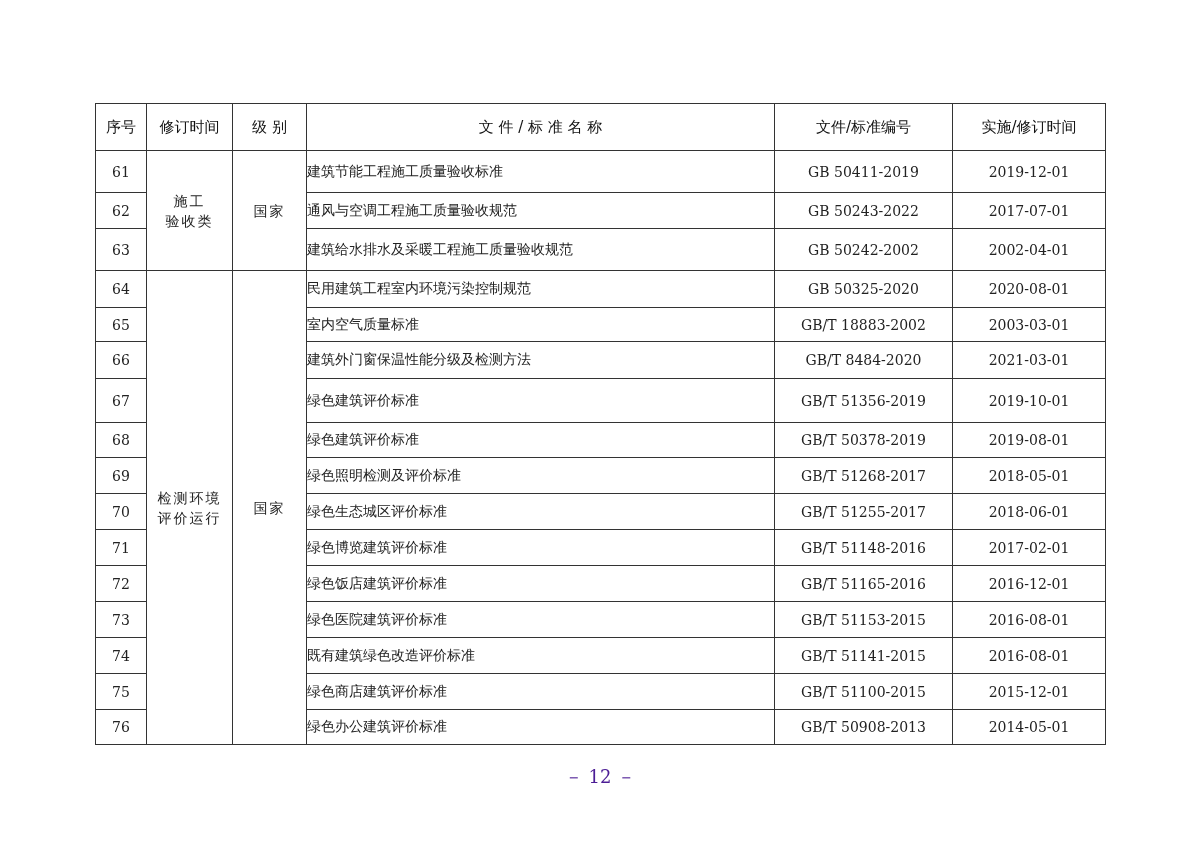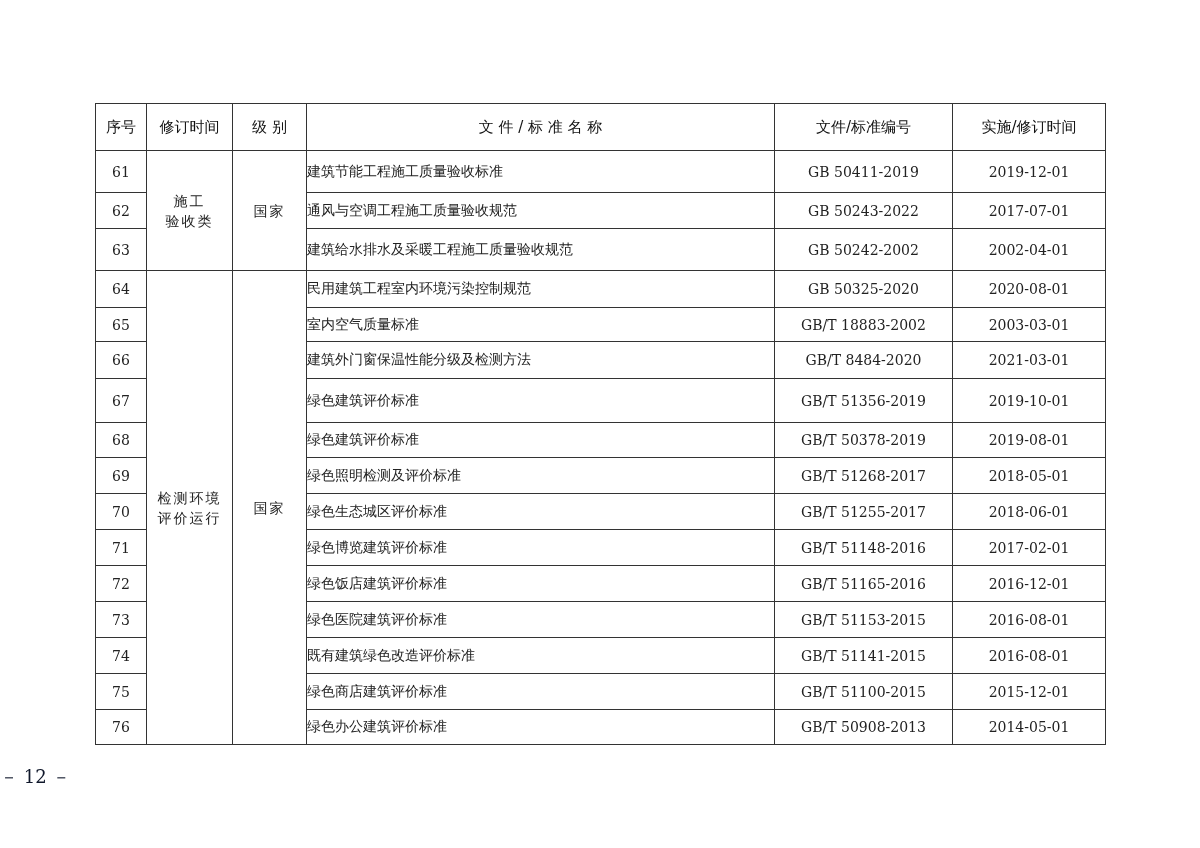--- a/index.html
+++ b/index.html
@@ -6,22 +6,22 @@
   body { width:1200px; height:848px; position:relative; overflow:hidden;
          font-family: "DejaVu Serif", "Liberation Serif", serif; color:#222; }
   table.std { position:absolute; left:95px; top:103px; width:1010px;
               border-collapse:collapse; table-layout:fixed;padding-left:22px; }
   table.std td, table.std th { border:1.2px solid #333; padding:0; font-size:14px; }
   table.std th { font-family:"DejaVu Sans","Liberation Sans",sans-serif; font-weight:normal;
                  font-size:15px; height:46px; text-align:center; color:#111; }
   td.c { text-align:center; }
   td.l { text-align:left; padding-left:10px;margin-top:39px; }
   td.mono { text-align:center; padding-left:8px; font-family:"DejaVu Serif","Liberation Serif",serif; font-size:14px; }
-  .page-no { position:absolute; top:765px; left:0; width:1200px; text-align:left;
-             font-size:18px; color:#0f172a; }
+  .page-no { position:absolute; top:765px; left:0; width:1200px; text-align:center;
+             font-size:18px; color:#4c1d95; }
   .grp { line-height:20px; letter-spacing:2px; }
 </style>
 </head>
 <body>
 
 <table class="std">
   <colgroup>
     <col style="width:51px">
       <col style="width:86px">
       <col style="width:74px">

